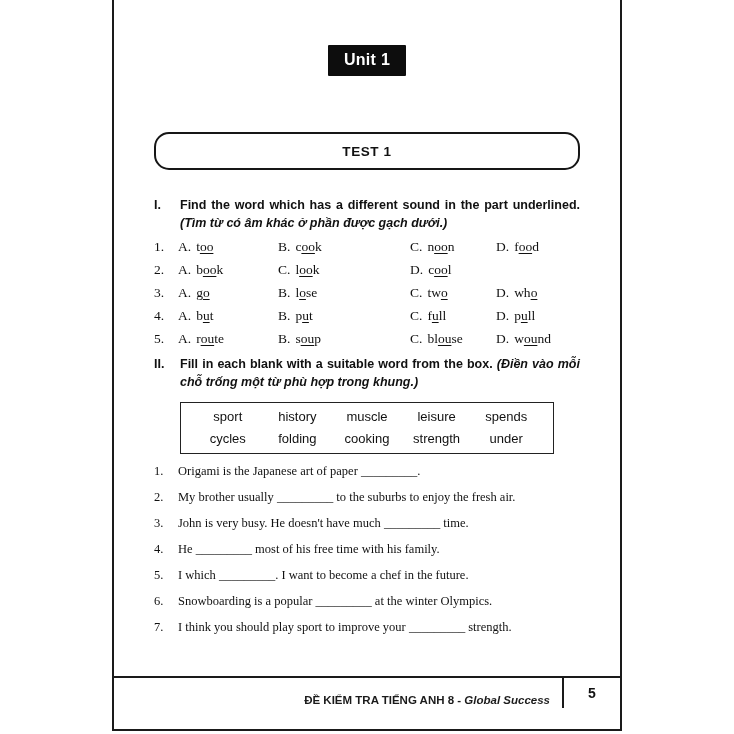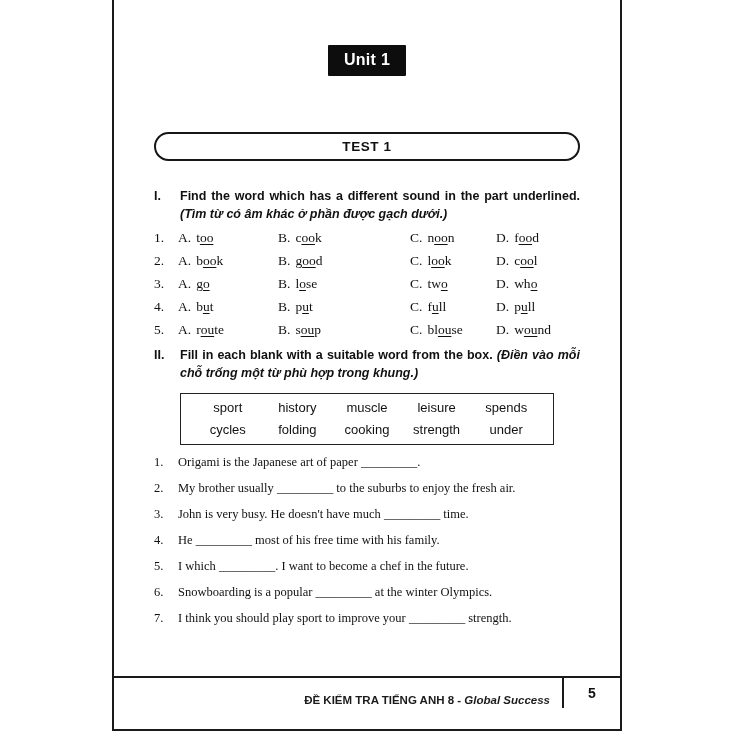--- a/index.html
+++ b/index.html
@@ -17,21 +17,21 @@
     width: fit-content; margin: 45px auto 0; background: #0d0d0d; color: #fff;
     font-weight: bold; font-size: 16px; line-height: 1; padding: 7px 16px 8px;
     border-radius: 1px; letter-spacing: .3px;
   }
   .page-title {
     margin: 8px 0 0; text-align: center; font-size: 22px; font-weight: bold;
     letter-spacing: .3px; word-spacing: 7px; color: #0a0a0a;
   }
   .test-pill {
     margin: 56px 40px 0; border: 2px solid #161616; border-radius: 15px;
-    height: 29px; display: flex; align-items: center; justify-content: center;
+    height: 38px; display: flex; align-items: center; justify-content: center;
     font-size: 13.5px; font-weight: bold; letter-spacing: .6px; text-align: right;
   }
   .content { padding: 0 40px; }
   .sec-head {
     display: grid; grid-template-columns: 26px 1fr; margin-top: 26px;
     font-weight: bold; font-size: 12.5px; line-height: 1.45;
   }
   .sec-head.second { margin-top: 8px; }
   .sec-instr { text-align: justify; }
   .vi { font-style: italic; }
@@ -87,21 +87,20 @@
         <span>1.</span>
         <span class="opt"><span class="opt-label">A.</span><span><span>t</span><span class="ul">oo</span><span></span></span></span>
         <span class="opt"><span class="opt-label">B.</span><span><span>c</span><span class="ul">oo</span><span>k</span></span></span>
         <span class="opt"><span class="opt-label">C.</span><span><span>n</span><span class="ul">oo</span><span>n</span></span></span>
         <span class="opt"><span class="opt-label">D.</span><span><span>f</span><span class="ul">oo</span><span>d</span></span></span>
       </div>
 
       <div class="phon-row">
         <span>2.</span>
         <span class="opt"><span class="opt-label">A.</span><span><span>b</span><span class="ul">oo</span><span>k</span></span></span>
-        <span class="opt"><span class="opt-label">B.</span><span><span>g</span><span class="ul">oo</span><span>d</span></span></span>
         <span class="opt"><span class="opt-label">C.</span><span><span>l</span><span class="ul">oo</span><span>k</span></span></span>
         <span class="opt"><span class="opt-label">D.</span><span><span>c</span><span class="ul">oo</span><span>l</span></span></span>
       </div>
 
       <div class="phon-row">
         <span>3.</span>
         <span class="opt"><span class="opt-label">A.</span><span><span>g</span><span class="ul">o</span><span></span></span></span>
         <span class="opt"><span class="opt-label">B.</span><span><span>l</span><span class="ul">o</span><span>se</span></span></span>
         <span class="opt"><span class="opt-label">C.</span><span><span>tw</span><span class="ul">o</span><span></span></span></span>
         <span class="opt"><span class="opt-label">D.</span><span><span>wh</span><span class="ul">o</span><span></span></span></span>

